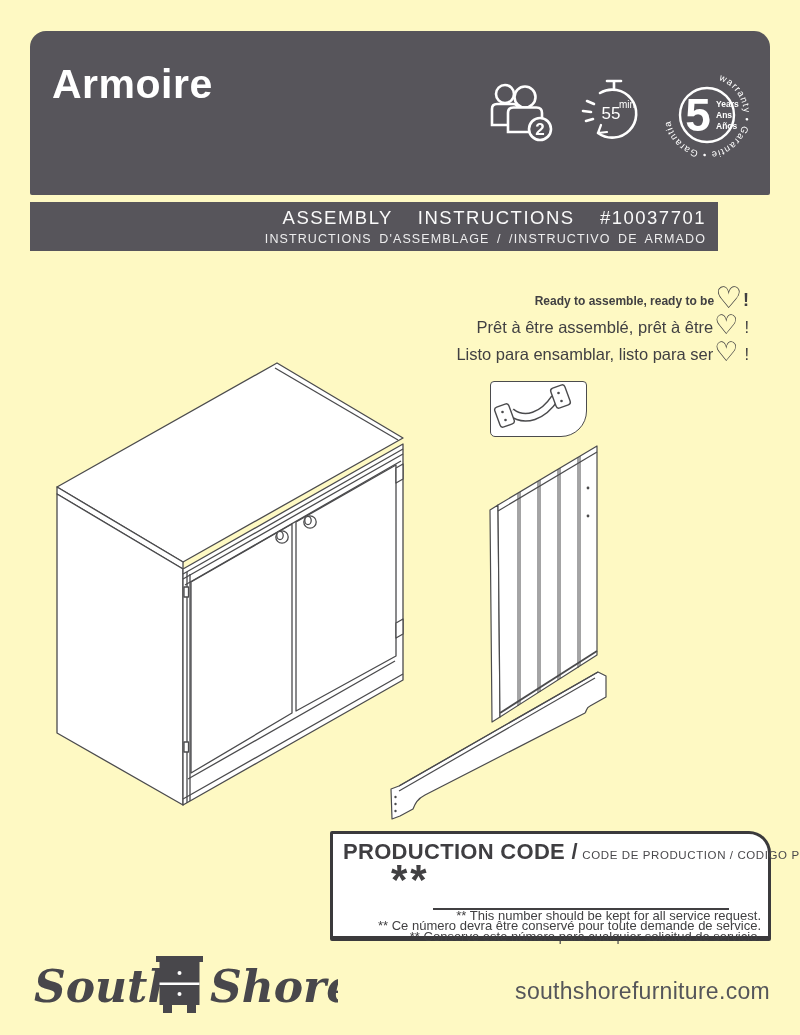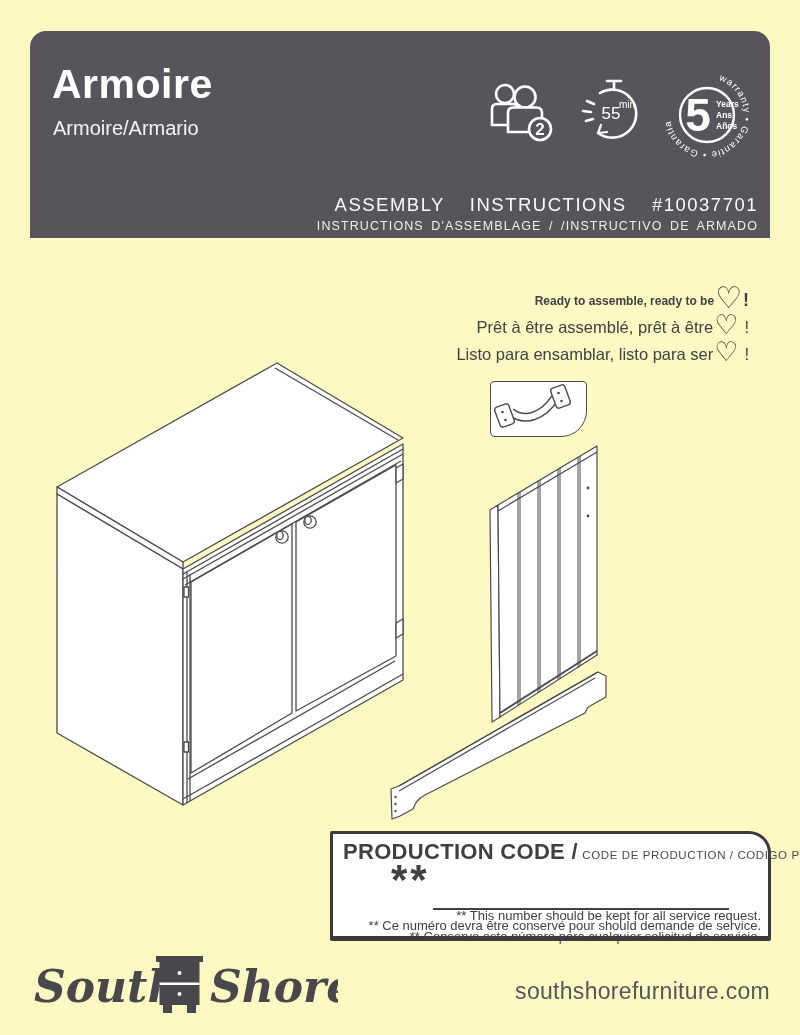--- a/index.html
+++ b/index.html
@@ -8,21 +8,21 @@
 
   
   .banner{position:absolute;left:30px;top:31px;width:740px;height:164px;
           background:#57555b;border-radius:16px 16px 2px 2px;}
   .banner-title{position:absolute;left:22px;top:30px;font-size:41px;font-weight:bold;
                 color:#ffffff;letter-spacing:.5px;}
   .banner-sub{position:absolute;left:23px;top:86px;font-size:20px;color:#f4f4f4;}
   .hdr-icon{position:absolute;}
 
   
-  .instr-bar{position:absolute;left:30px;top:189px;width:740px;height:49px;background:#57555b;
+  .instr-bar{position:absolute;left:30px;top:202px;width:688px;height:49px;background:#57555b;
              text-align:right;box-sizing:border-box;padding:5px 12px 0 8px;}
   .instr-line1{font-size:18.5px;color:#fafafa;letter-spacing:1.5px;white-space:pre;word-spacing:6px;}
   .instr-line2{font-size:12.5px;color:#ededee;letter-spacing:1.1px;white-space:pre;word-spacing:3px;margin-top:3px;}
 
   
   .ready{position:absolute;top:287px;right:51px;text-align:right;color:#414042;}
   .ready-row{display:flex;justify-content:flex-end;align-items:center;height:27px;}
   .ready-en{font-size:12px;font-weight:bold;}
   .ready-sm{font-size:16.5px;}
   .heart{font-family:"DejaVu Sans",sans-serif;font-size:27px;font-weight:normal;
@@ -54,21 +54,20 @@
   svg text{font-family:"Liberation Sans",sans-serif;}
   .logo-word{font-family:"DejaVu Serif",serif;font-style:italic;font-weight:bold;}
 </style>
 </head>
 <body>
 
 <div id="page">
 
   <div class="banner">
     <div class="banner-title">Armoire</div>
-    <div class="banner-sub">Armoire/Armario</div>
 
     <svg class="hdr-icon" style="left:452px;top:48px" width="76" height="70" viewBox="0 0 76 70">
       <g fill="none" stroke="#ffffff" stroke-width="2.6">
         <circle cx="23" cy="15" r="9" fill="#57555b"></circle>
         <path d="M10 46 V30 q0 -5 5 -5 h16 q5 0 5 5 v16 z" fill="#57555b"></path>
         <circle cx="43" cy="18" r="10.5" fill="#57555b"></circle>
         <path d="M26 53 V34 q0 -5.5 5.5 -5.5 h23 q5.5 0 5.5 5.5 v19 z" fill="#57555b"></path>
         <circle cx="58" cy="50" r="11" fill="#57555b"></circle>
       </g>
       <text x="58" y="56" text-anchor="middle" font-size="17" fill="#ffffff" font-weight="bold">2</text>
@@ -211,21 +210,21 @@
 
   <div class="prod">
     <div class="prod-title-row">
       <span class="prod-title">PRODUCTION CODE /</span>
       <span class="prod-sub">CODE DE PRODUCTION / CODIGO PRODUCCION</span>
     </div>
     <div class="prod-stars">**</div>
     <div class="prod-line"></div>
     <div class="prod-notes">
       <div>**  This number should be kept for all service request.</div>
-      <div>**  Ce numéro devra être conservé pour should demande de service.</div>
+      <div>**  Ce número devra être conservé pour toute demande de service.</div>
       <div>**  Conserve este número para cualquier solicitud de servicio.</div>
     </div>
   </div>
 
   <svg class="draw" style="left:28px;top:948px" width="310" height="80" viewBox="0 0 310 80">
     <text class="logo-word" x="6" y="54" font-size="44" fill="#48474b">South</text>
     <g transform="translate(128,6)">
       <rect x="0" y="2" width="47" height="6" fill="#48474b"></rect>
       <rect x="3.5" y="8" width="40" height="43" fill="#48474b"></rect>
       <rect x="3.5" y="28.5" width="40" height="2.5" fill="#ffffff"></rect>

